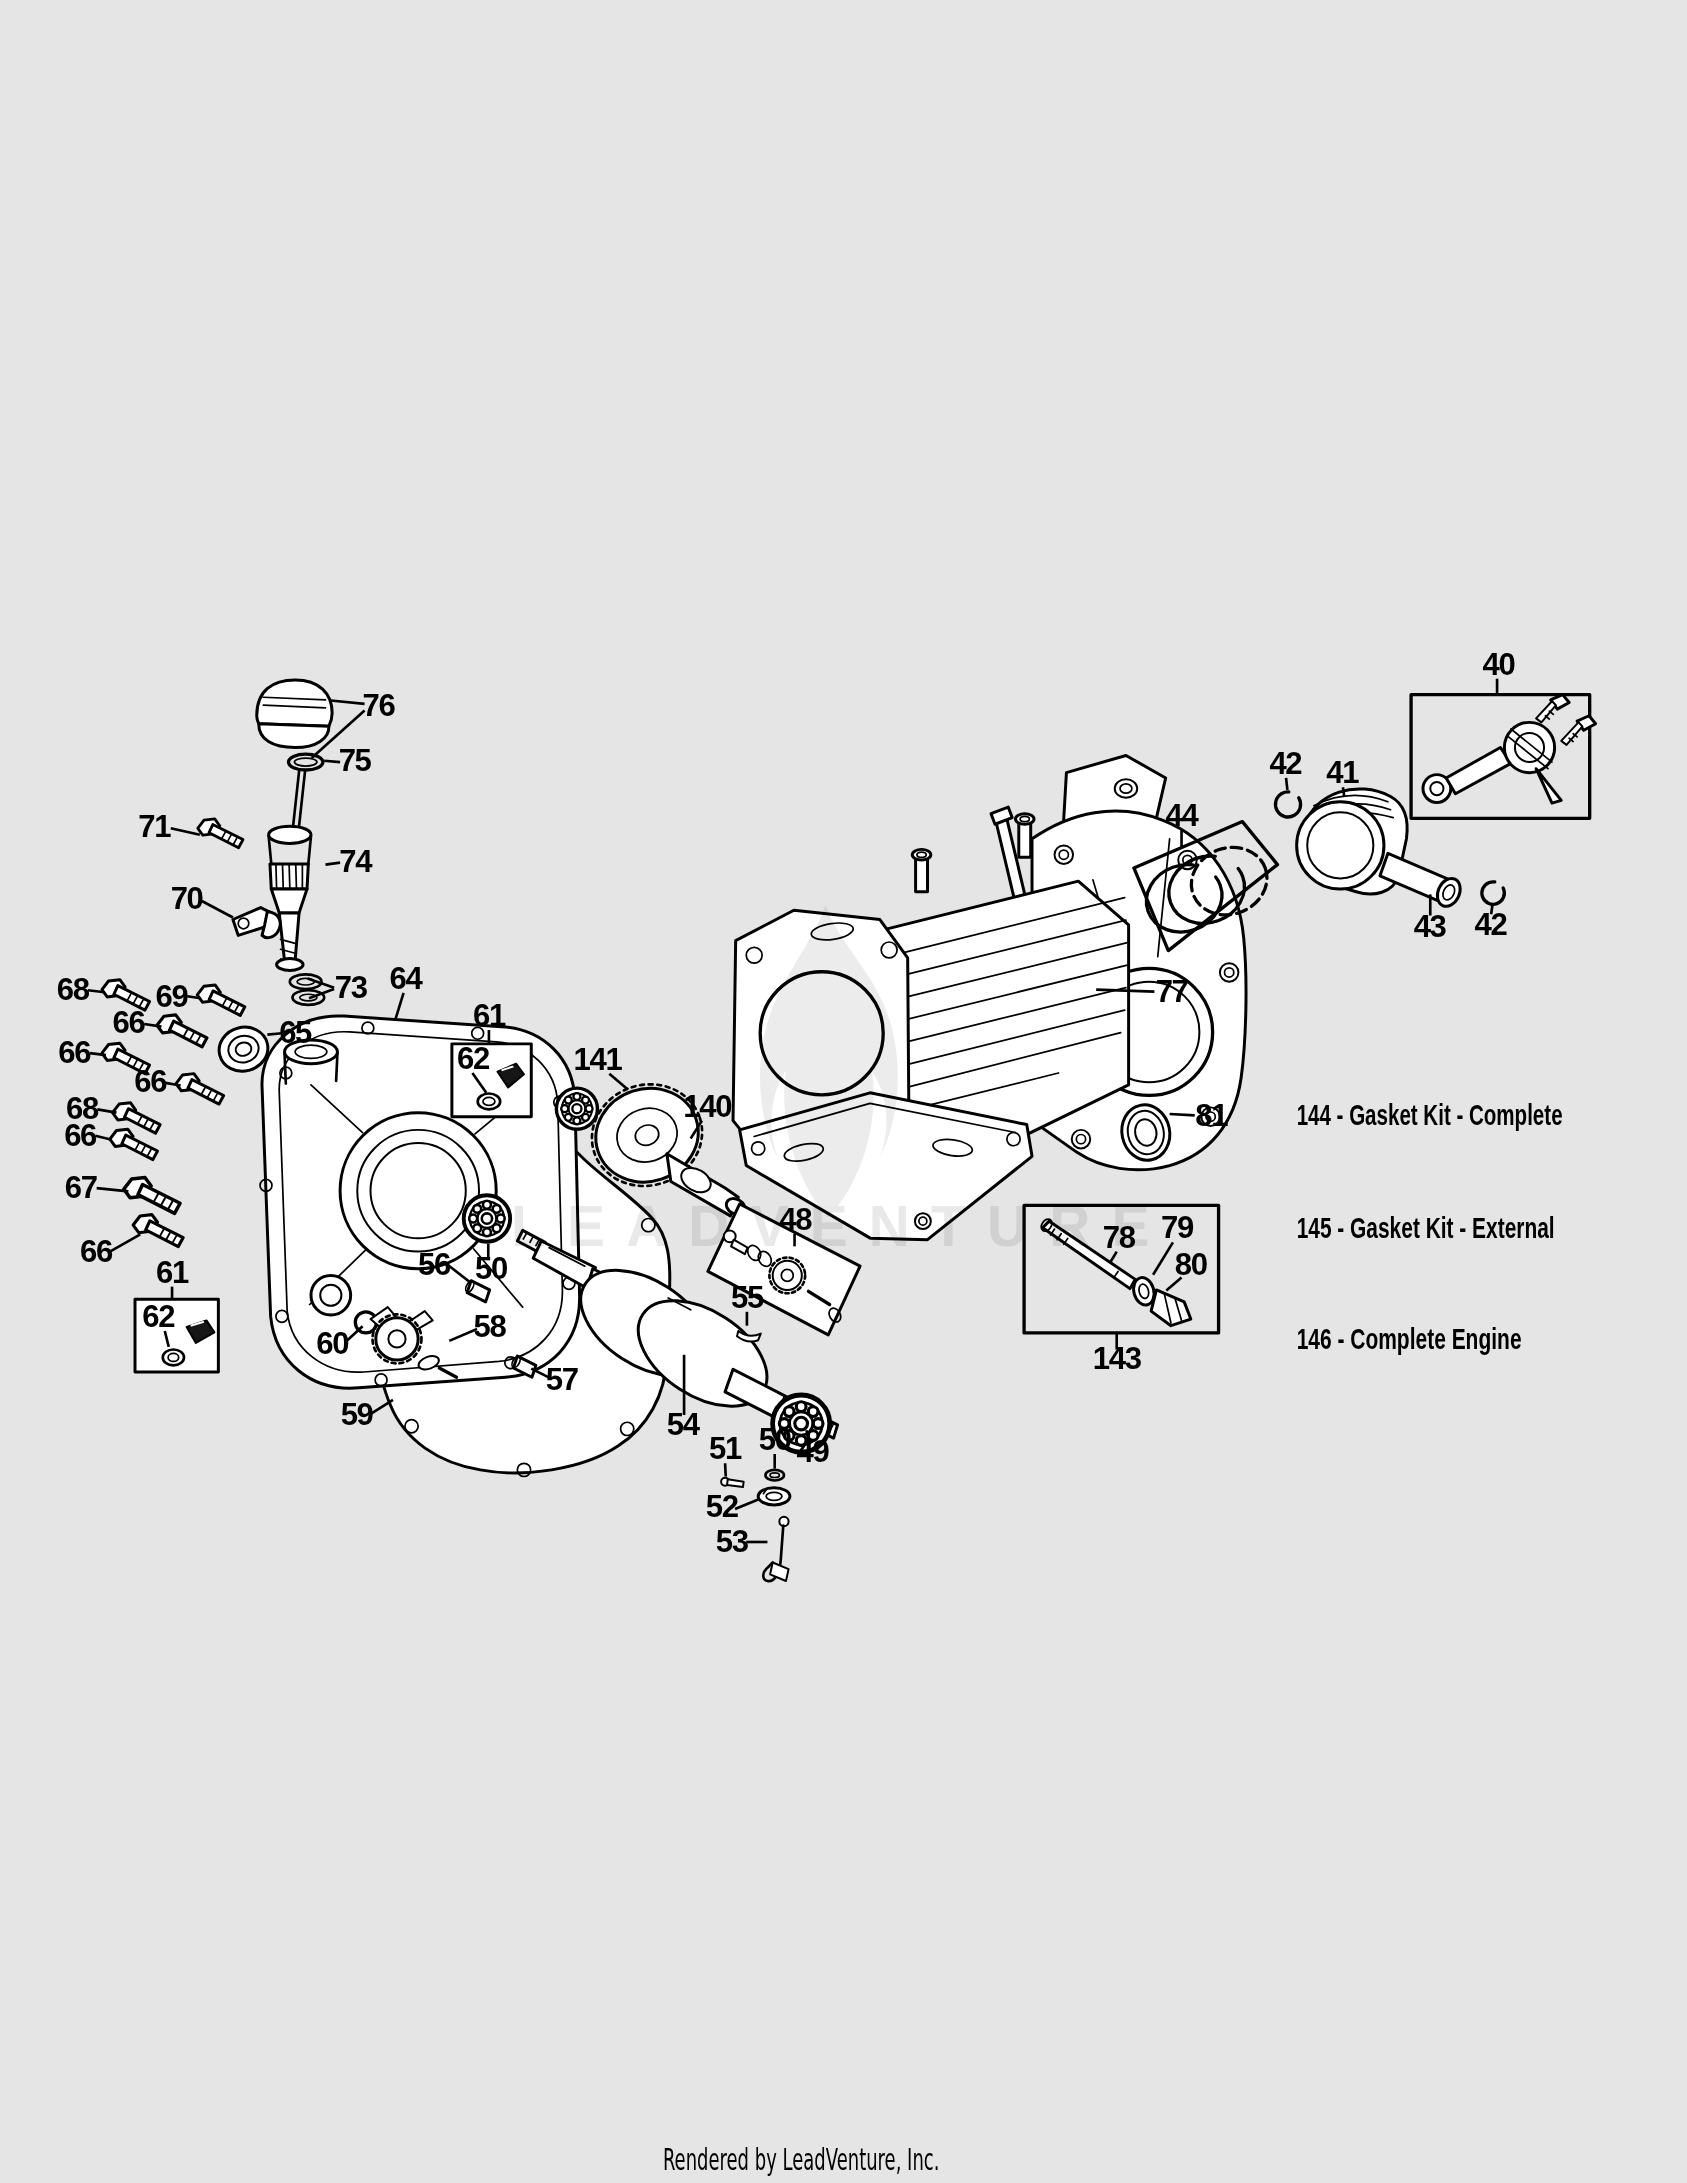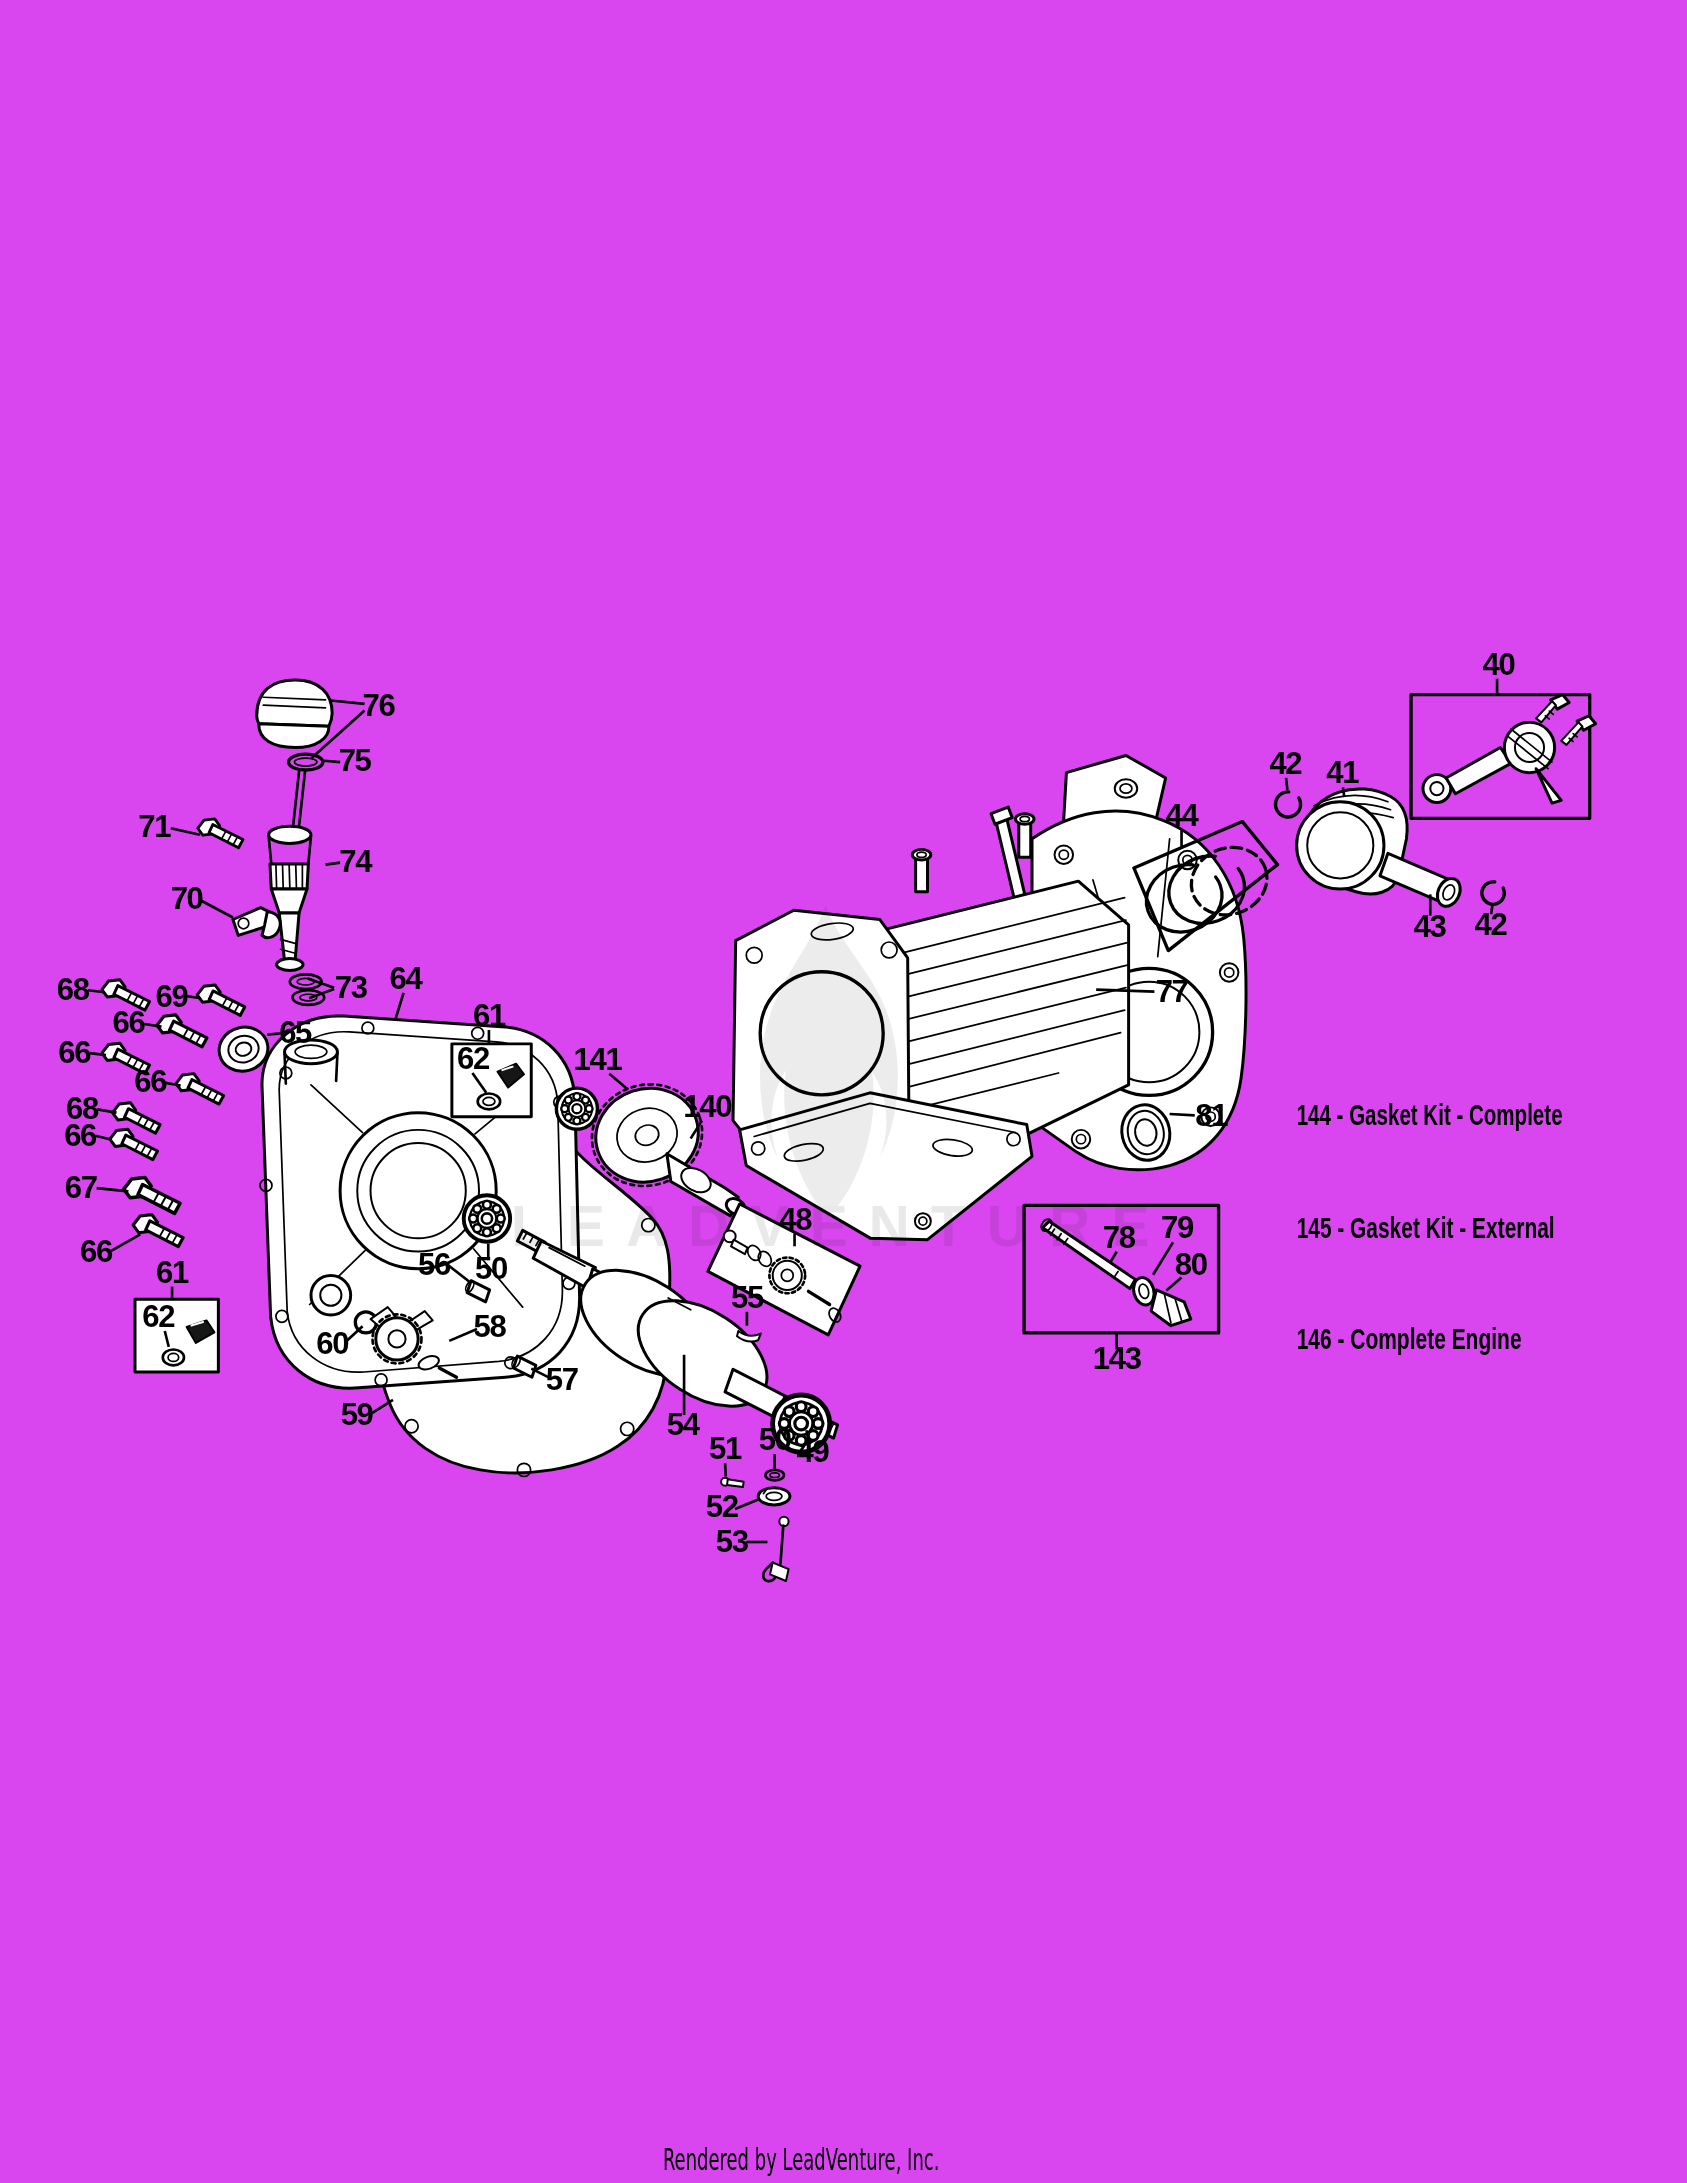--- a/index.html
+++ b/index.html
@@ -1,16 +1,16 @@
 <!DOCTYPE html>
 <html style="font-size:10.6px"><head>
 <meta charset="utf-8">
 <style>
   html,body{margin:0;padding:0;background:#fff;}
-  .page{position:relative;width:1687px;height:2183px;background:#d946ef;overflow:hidden;}
+  .page{position:relative;width:1687px;height:2183px;background:#e5e5e5;overflow:hidden;}
   svg{display:block;}
   .ln{fill:none;stroke:#000;stroke-width:4;stroke-linejoin:round;stroke-linecap:round;}
   .ln5{fill:none;stroke:#000;stroke-width:5;stroke-linejoin:round;stroke-linecap:round;}
   .fw{fill:#fff;stroke:#000;stroke-width:4.5;stroke-linejoin:round;}
   .fw3{fill:#fff;stroke:#000;stroke-width:3;stroke-linejoin:round;}
   .thin{fill:none;stroke:#000;stroke-width:2.6;stroke-linejoin:round;stroke-linecap:round;}
   .dark{fill:#161616;stroke:#000;stroke-width:3;stroke-linejoin:round;}
   .callout-text{font-family:"Liberation Sans",sans-serif;font-weight:bold;font-size:47px;letter-spacing:-2px;fill:#000;}
   .kit-text{font-family:"Liberation Sans",sans-serif;font-weight:bold;font-size:46px;fill:#000;}
   .footer-text{font-family:"DejaVu Sans",sans-serif;font-size:45px;fill:#000;}

